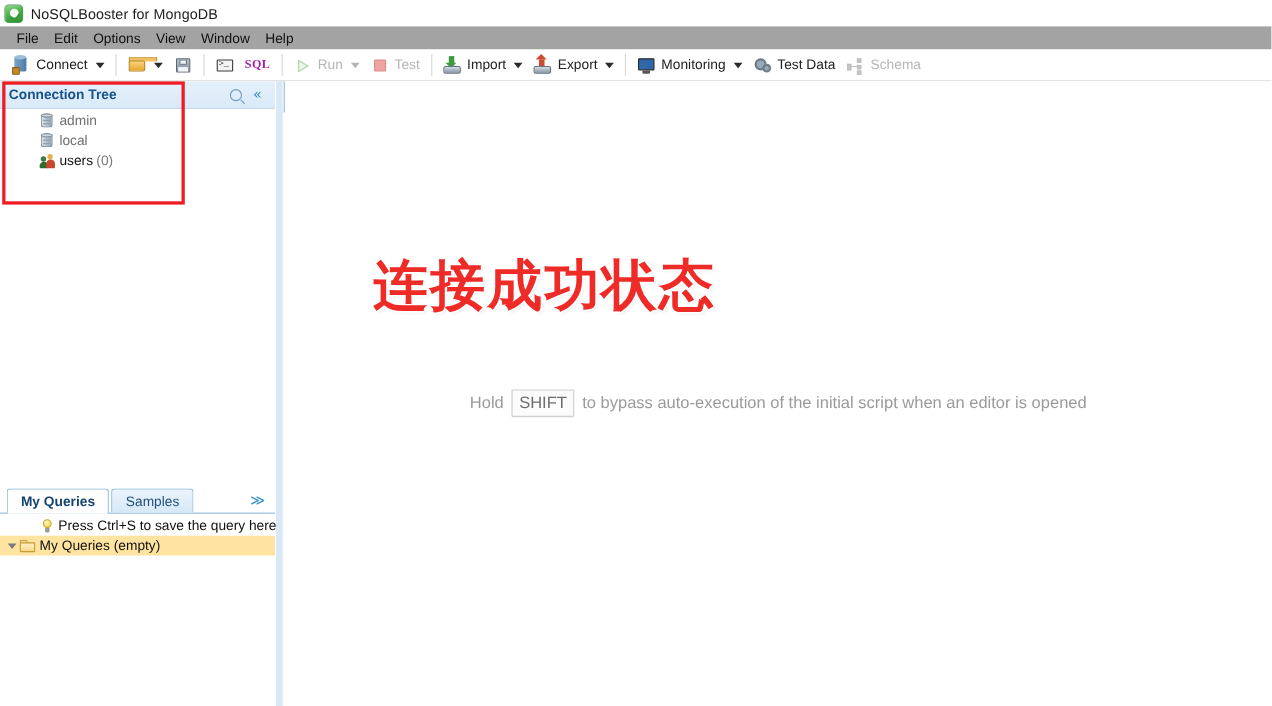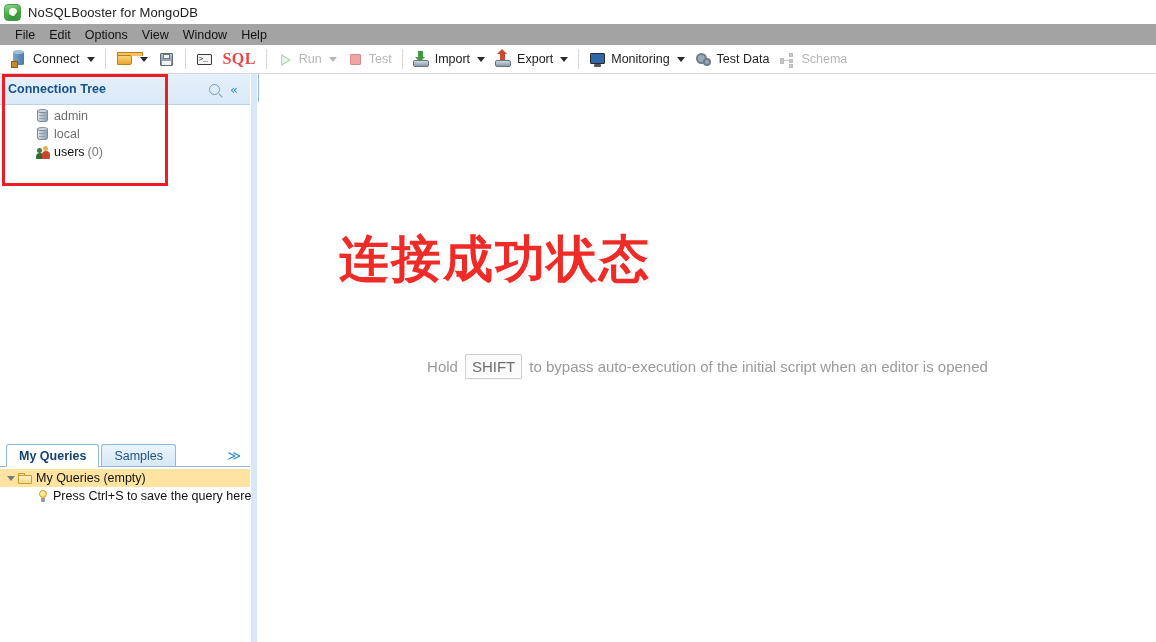--- a/index.html
+++ b/index.html
@@ -180,21 +180,21 @@
     box-sizing:border-box; border-radius:1px;
   }
   .ic-shell .scr::after {
     content:">_"; position:absolute; left:1px; top:-2px;
     font-family:"Liberation Mono", monospace;
     font-size:8px; color:#2b2b2b; line-height:11px;
   }
 
   .sql-text {
     font-family:"Liberation Serif", serif;
-    font-weight:700; font-size:16px; color:#ef4444;
+    font-weight:700; font-size:11px; color:#a21caf;
     letter-spacing:0.4px;
   }
 
   
   .ic-run .tri {
     position:absolute; left:4px; top:3px;
     width:0;height:0;
     border-top:6px solid transparent;
     border-bottom:6px solid transparent;
     border-left:10px solid #a7d8a7;
@@ -285,21 +285,21 @@
   
   .left-panel {
     width: 250px;
     flex: none;
     display: flex;
     flex-direction: column;
     background: #ffffff;
     position: relative;
   }
   .ct-header {
-    height: 31px;
+    height: 25px;
     background: linear-gradient(180deg,#e5f0fb,#daeaf8);
     border-bottom: 1px solid #b7d3ea;
     display: flex;
     align-items: center;
     padding: 0 6px 0 8px;
     box-sizing: border-box;
     justify-content: flex-end;
   }
   .ct-title {
     font-size: 12.5px;
@@ -783,37 +783,37 @@
 
     <div class="bottom-panel">
       <div class="tabstrip">
         <div class="tab active">My Queries</div>
         <div class="tab">Samples</div>
         <div class="tab-spacer"></div>
         <div class="chev-dn">≫</div>
       </div>
 
       <div class="q-tree">
+        <div class="tree-row" style="padding-left:36px;">
+          <span class="bulb-ic">
+            <span class="glass"></span>
+              <span class="base"></span>
+          </span>
+          <span class="tree-label">Press Ctrl+S to save the query here</span>
+        </div>
         <div class="tree-row selected" style="padding-left:4px;">
           <span class="tw">
               <span class="tri-down"></span>
             </span>
           <span class="folder-ic">
             <span class="ft"></span>
               <span class="fb"></span>
           </span>
           <span class="tree-label">My Queries (empty)</span>
         </div>
-        <div class="tree-row" style="padding-left:36px;">
-          <span class="bulb-ic">
-            <span class="glass"></span>
-              <span class="base"></span>
-          </span>
-          <span class="tree-label">Press Ctrl+S to save the query here</span>
-        </div>
       </div>
     </div>
   </div>
 
   <div class="vsplit"></div>
 
   <div class="main">
     <div class="editor-tabbar"></div>
     <div class="canvas">
       <div class="overlay-title">连接成功状态</div>

